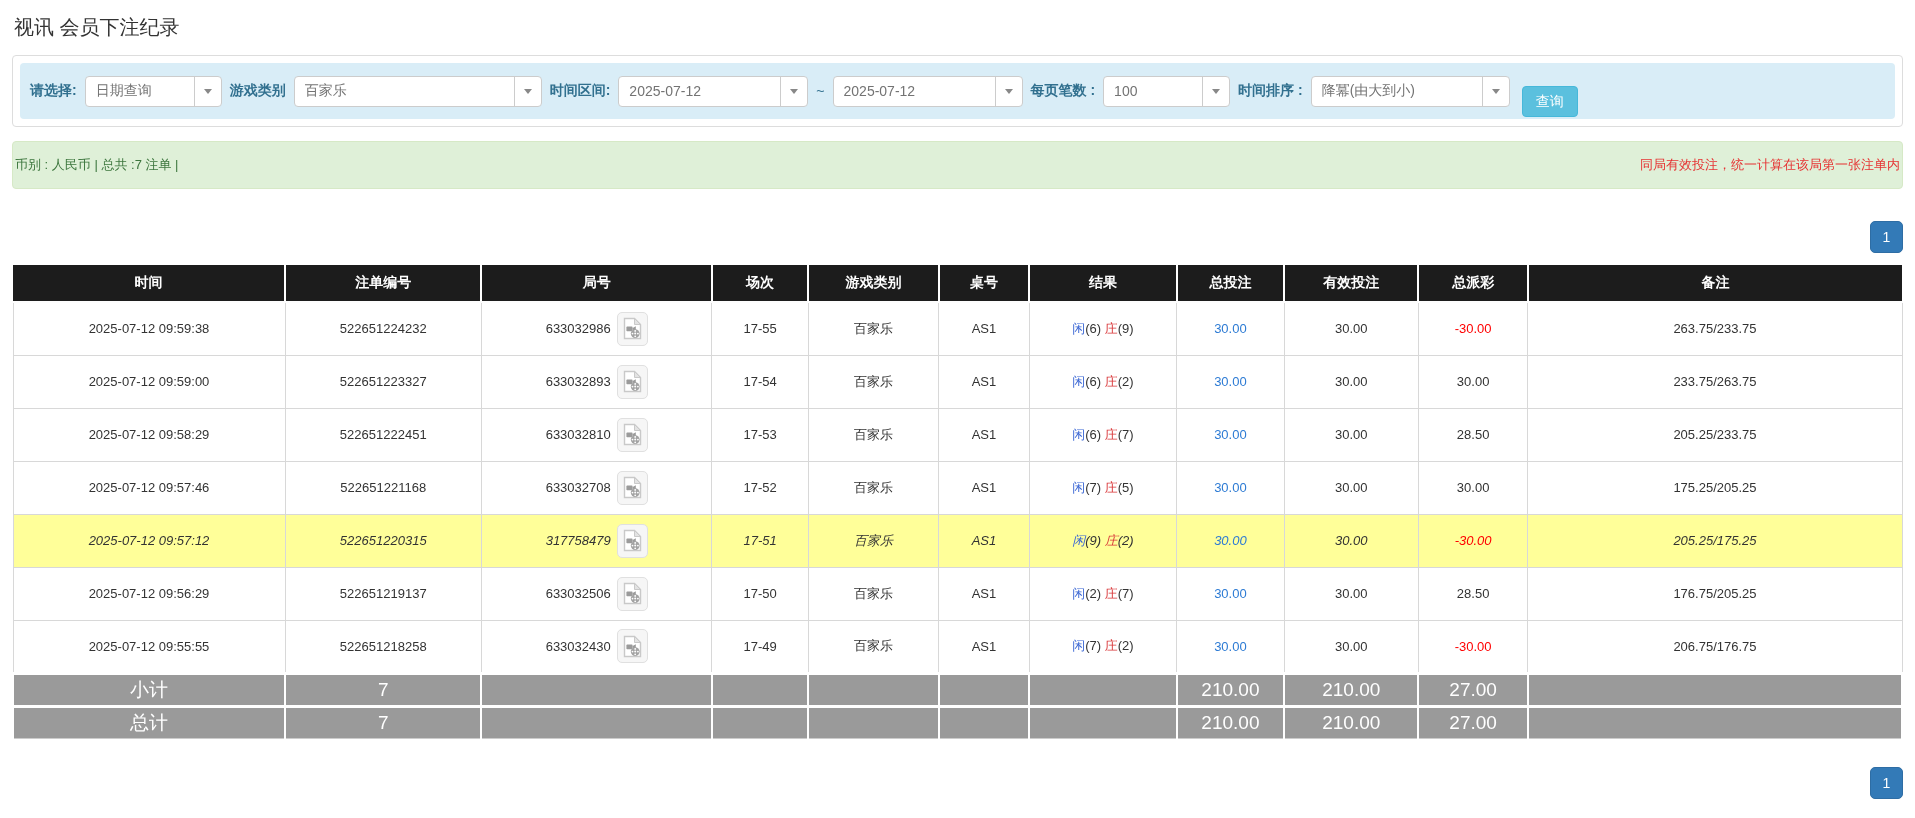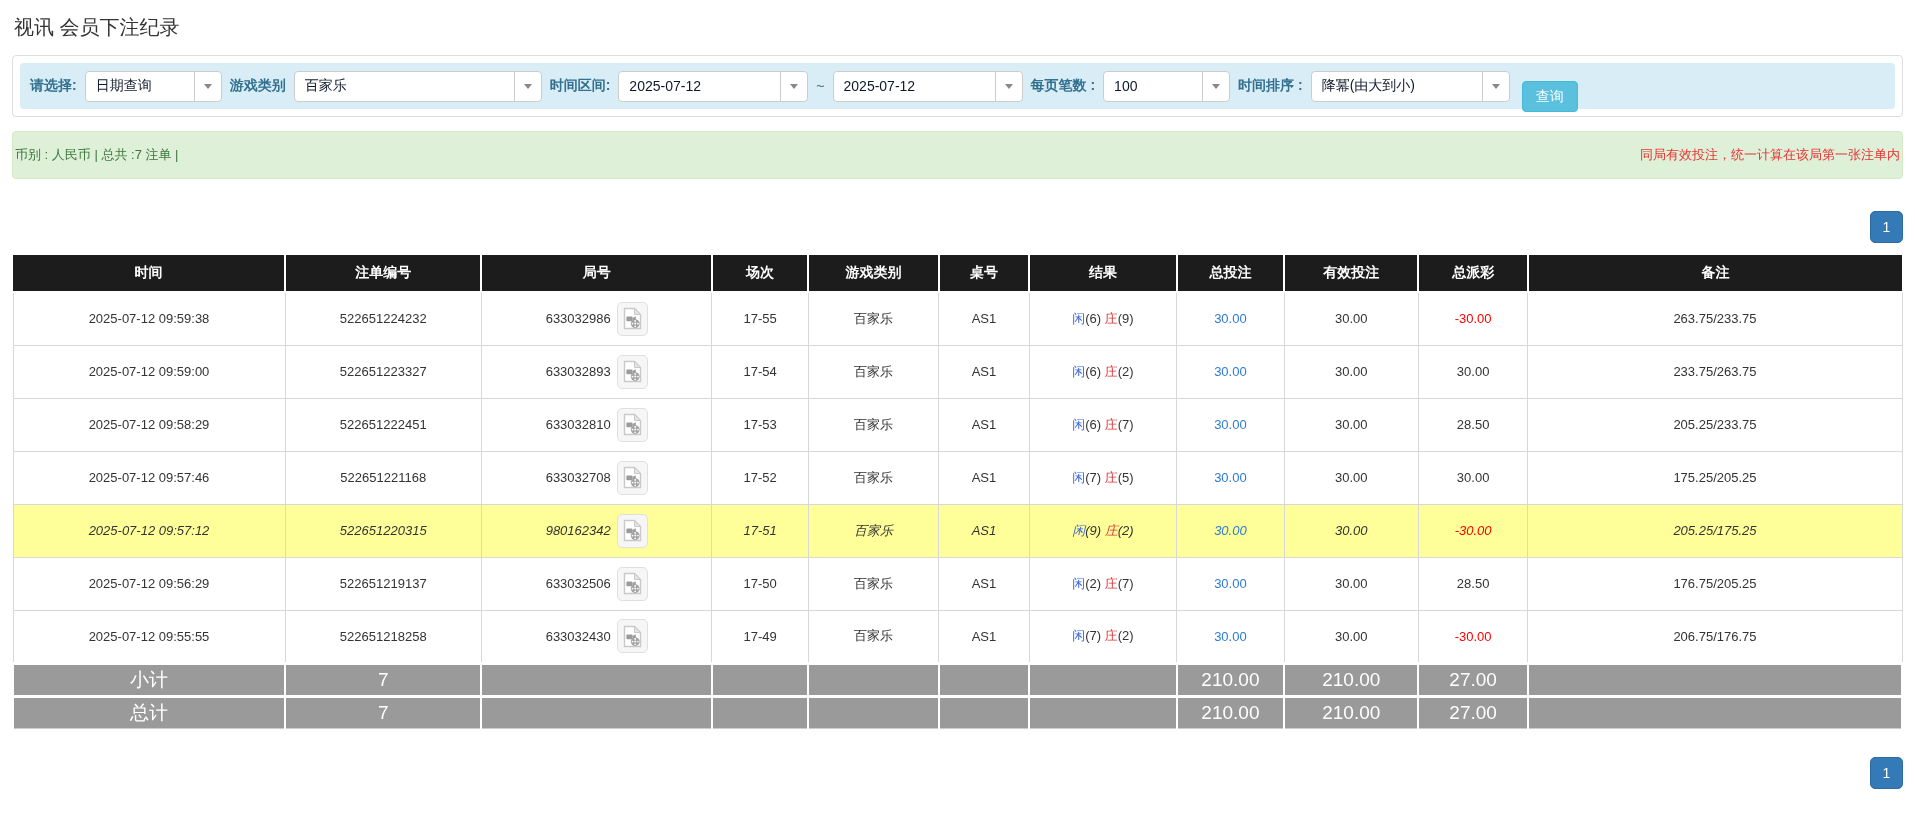--- a/index.html
+++ b/index.html
@@ -6,25 +6,25 @@
   html,body { background:#fff; }
   body {
     width: 1915px; height: 818px;
     font-family: "Liberation Sans","DejaVu Sans",sans-serif;
     color:#333; padding: 10px 12px;
   }
   .page-title { font-size: 20px; color:#333; margin: 4px 0 14px 2px; font-weight: normal; }
 
   
   .filter-panel { border:1px solid #ddd; border-radius:4px; background:#fff; padding:7px; margin-bottom:14px; }
-  .filter-bar { background:#d9edf7; border-radius:4px; padding:7px 10px; display:flex; align-items:center; gap:8px; height:46px; }
+  .filter-bar { background:#d9edf7; border-radius:4px; padding:7px 10px; display:flex; align-items:center; gap:8px; height:56px; }
   .flabel { color:#31708f; font-weight:bold; font-size:14px; white-space:nowrap; }
   .tilde { color:#31708f; font-size:14px; }
   .sel { background:#fff; border:1px solid #ccc; border-radius:4px; height:31px; display:flex; align-items:stretch; cursor:pointer; }
-  .sel-val { flex:1; display:flex; align-items:center; padding:0 10px; font-size:14px; color:#0f172a; white-space:nowrap; overflow:hidden; }
+  .sel-val { flex:1; display:flex; align-items:center; padding:0 10px; font-size:14px; color:#737373; white-space:nowrap; overflow:hidden; }
   .sel-caret { width:27px; border-left:1px solid #ccc; display:flex; align-items:center; justify-content:center; }
   .sel-caret::after { content:""; border-left:4px solid transparent; border-right:4px solid transparent; border-top:5px solid #888; }
   .btn-query { background:#5bc0de; color:#fff; border:1px solid #46b8da; border-radius:4px; height:31px; padding:0 13px; font-size:14px; cursor:pointer; margin-left:4px;margin-top:21px; }
 
   
   .summary-bar { background:#dff0d8; border:1px solid #d6e9c6; border-radius:4px; height:48px;
     display:flex; align-items:center; justify-content:space-between; padding:0 2px; margin-bottom:32px; }
   .summary-left { color:#3c763d; font-size:13px; }
   .summary-right { color:#e63333; font-size:13px; }
 
@@ -254,21 +254,21 @@
         <td><a class="betlink">30.00</a></td>
         <td>30.00</td>
         <td><span>30.00</span></td>
         <td>175.25/205.25</td>
       </tr>
       <tr class="highlight">
         <td>2025-07-12 09:57:12</td>
         <td>522651220315</td>
         <td>
           <span class="round-cell">
-            <span>980162342</span>
+            <span>317758479</span>
             <button class="video-btn">
               <svg width="19" height="23" viewBox="0 0 19 23">
                 <path d="M1.5 1.5 h10 l6 6 v14 h-16 z" fill="#ffffff" stroke="#c9c9c9" stroke-width="1.4"></path>
                 <path d="M11.5 1.5 v6 h6 z" fill="#e3e3e3" stroke="#c9c9c9" stroke-width="1"></path>
                 <rect x="3.4" y="9.6" width="6.2" height="4.6" rx="0.8" fill="#9b9b9b"></rect>
                 <path d="M9.6 11 l3.2 -1.8 v5.4 l-3.2 -1.8 z" fill="#9b9b9b"></path>
                 <circle cx="12.2" cy="16.6" r="4.4" fill="#a3a3a3"></circle>
                 <circle cx="12.2" cy="16.6" r="1" fill="#ffffff"></circle>
                 <circle cx="12.2" cy="13.9" r="0.9" fill="#ffffff"></circle>
                 <circle cx="12.2" cy="19.3" r="0.9" fill="#ffffff"></circle>

